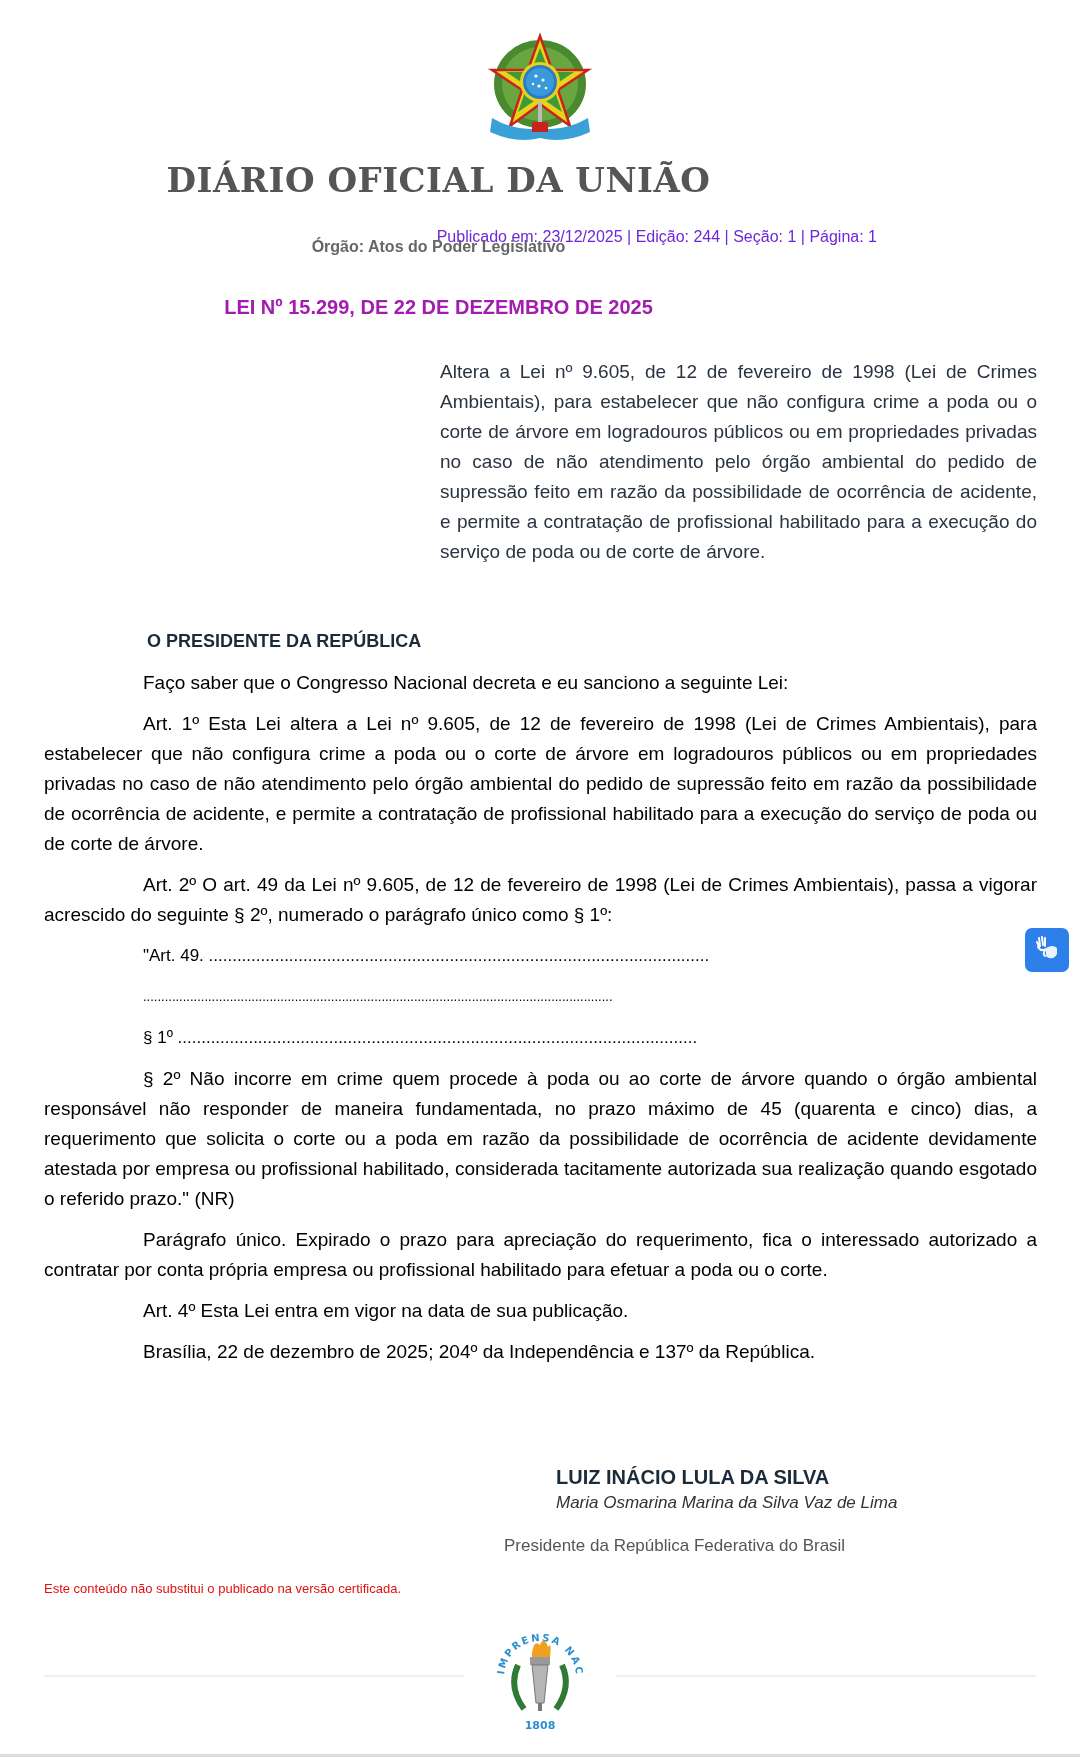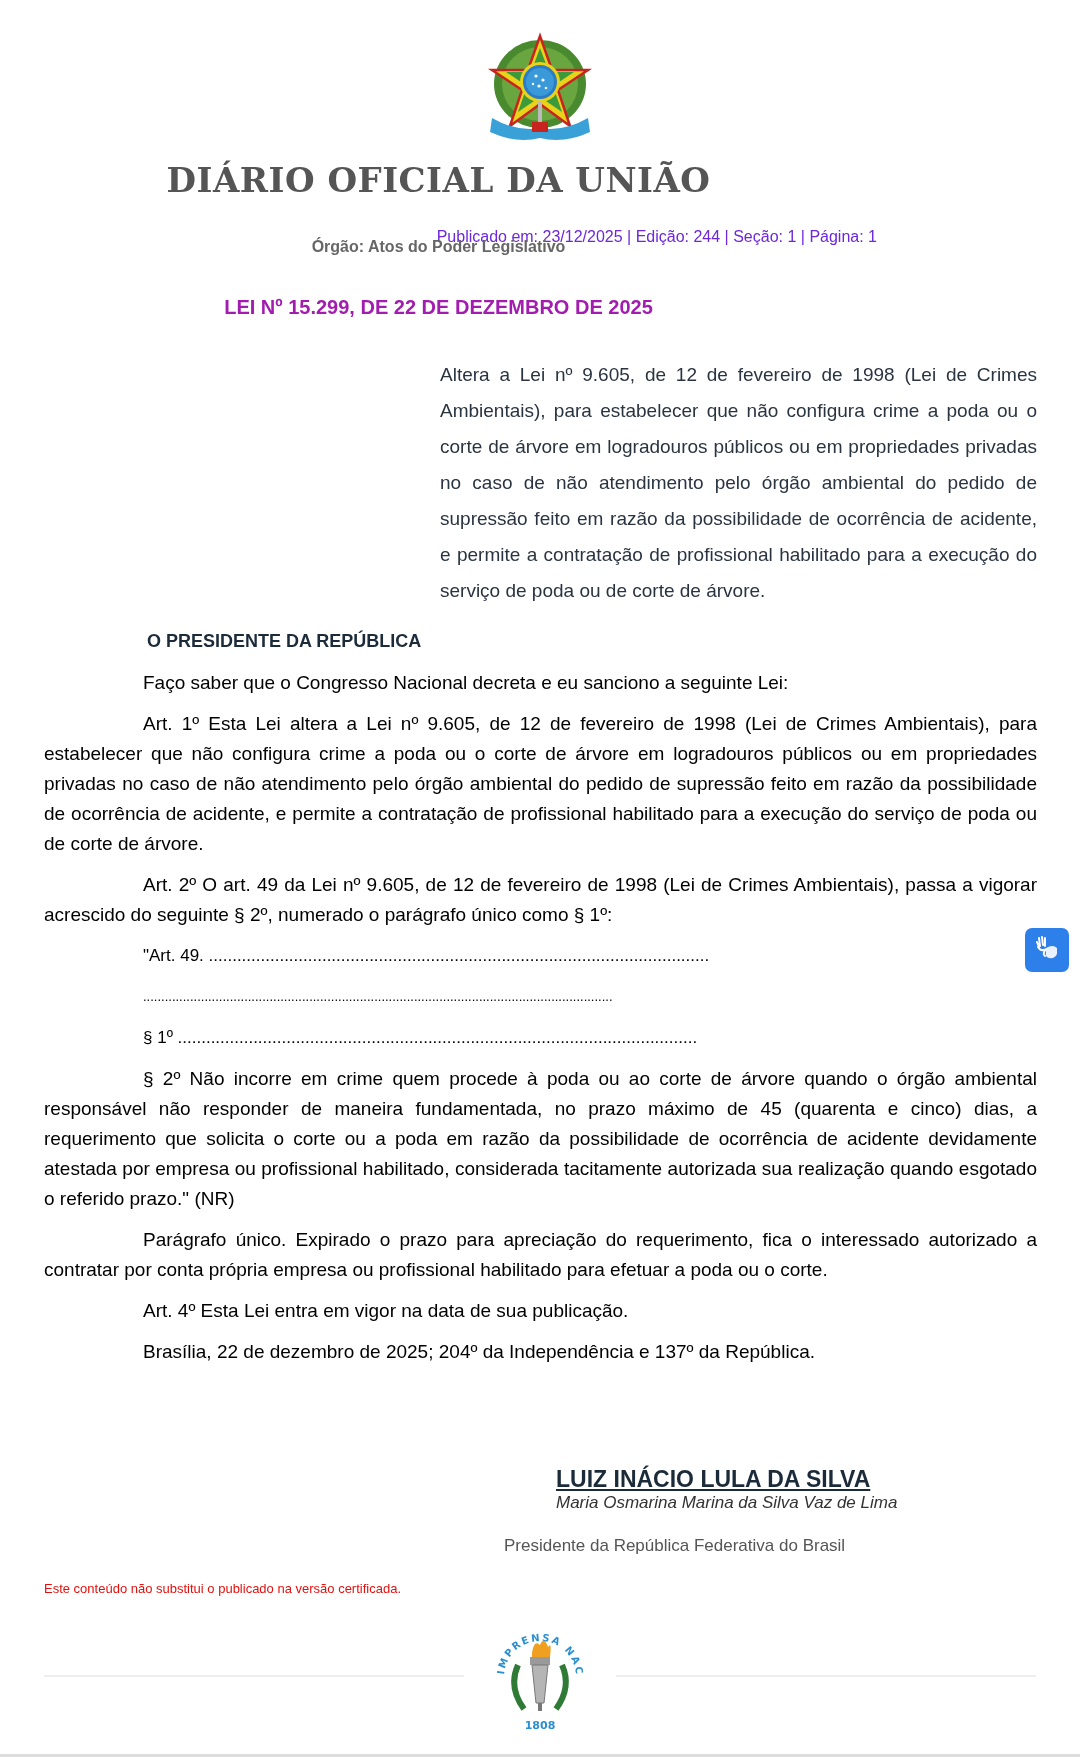--- a/index.html
+++ b/index.html
@@ -8,31 +8,31 @@
     .abs { position: absolute; }
     .center { left: 0; width: 877px; text-align: center; }
 
     #brasao { left: 486px; top: 32px; width: 108px; height: 112px; }
     #title { top: 160px; font-family: "DejaVu Serif", "Liberation Serif", serif; font-weight: bold;
              font-size: 34px; color: #555555; letter-spacing: 0.5px; }
     #pubinfo { top: 228px; font-size: 16px; color: #6d28d9; text-align: right; }
     #orgao { top: 238px; font-size: 16px; color: #666666; font-weight: bold; }
     #lei-title { top: 296px; font-size: 20px; font-weight: bold; color: #a21caf; }
 
-    #ementa { left: 440px; top: 357px; width: 597px; font-size: 19px; line-height: 36px;
+    #ementa { left: 440px; top: 357px; width: 597px; font-size: 19px; line-height: 30px;
               text-align: justify; color: #2a3441; }
     #president-heading { left: 147px; top: 631px; font-size: 18px; font-weight: bold; color: #1c2b39; }
 
     #body-text { left: 44px; top: 668px; width: 993px; font-size: 19px; line-height: 30px;
                  color: #000000; }
     #body-text p { margin: 0 0 11px 0; text-align: justify; text-indent: 99px; }
     #body-text p.noind { text-indent: 0; padding-left: 99px; }
     #body-text p.dots { letter-spacing: 0; white-space: nowrap; overflow: hidden; }
 
-    #signer { left: 556px; top: 1466px; font-size: 23px; font-weight: bold; color: #1c2b39; text-decoration: underline; }
+    #signer { left: 556px; top: 1466px; font-size: 20px; font-weight: bold; color: #1c2b39; }
     #minister { left: 556px; top: 1493px; font-size: 17px; font-style: italic; color: #333333; }
     #signer-role { left: 504px; top: 1536px; font-size: 17px; color: #555555; }
     #disclaimer { left: 44px; top: 1581px; font-size: 13px; color: #e3110e; }
 
     .hr { height: 2px; background: #eeeeee; top: 1675px; }
     #hr-left { left: 44px; width: 420px; }
     #hr-right { left: 616px; width: 420px; }
     #imprensa { left: 494px; top: 1625px; width: 92px; height: 108px; }
     #bottom-border { left: 0; width: 1080px; top: 1754px; height: 3px; background: #dddddd; }
 

